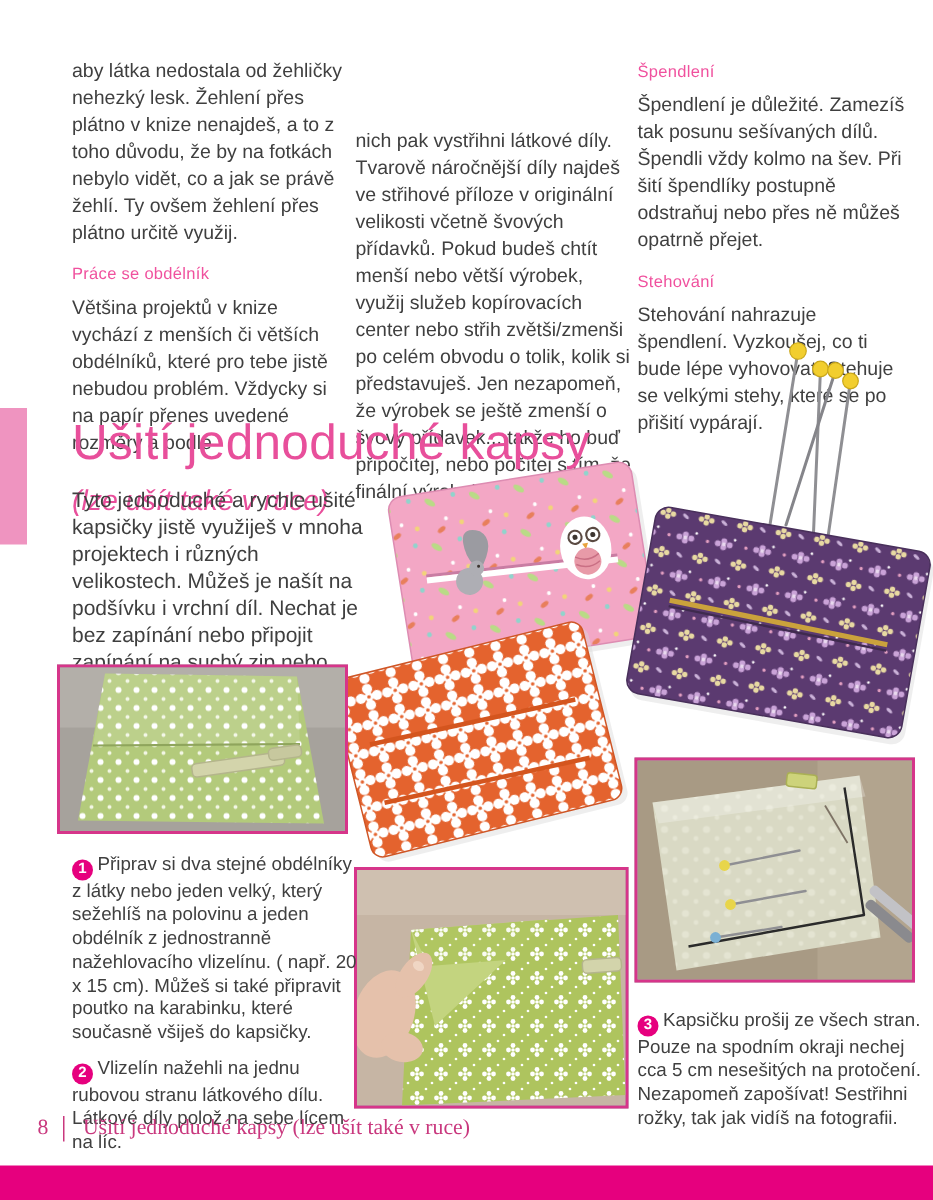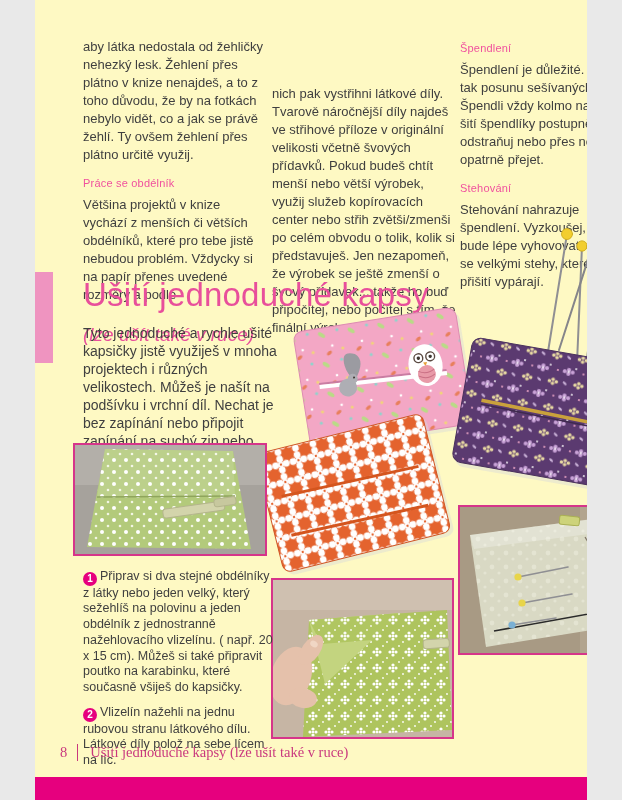--- a/index.html
+++ b/index.html
@@ -1,17 +1,17 @@
 <!DOCTYPE html>
 <html><head>
 <meta charset="utf-8">
 <style>
   html,body{margin:0;padding:0;background:#e9e9e9;}
   .page{
-    position:relative;width:552px;height:800px;background:#fef9c3;
+    position:relative;width:622px;height:800px;background:#ffffff;
     font-family:"Liberation Sans",sans-serif;color:#3f3f3f;overflow:hidden;
     margin:0 auto;
   }
   
   .col{position:absolute;top:38px;font-size:13px;line-height:18px;}
   .col p{margin:0 0 0 0;}
   #col1{left:48px;width:184px;}
   #col2{left:237px;width:187px;margin-top:47px;}
   #col3{left:425px;width:180px;}
   .h-pink{
@@ -263,20 +263,23 @@
       <line x1="125" y1="30" x2="140" y2="55" stroke="#7d7264" stroke-width="1.2"></line>
     </svg>
   </div>
 
   <p class="step" id="step1">
     <span class="badge">1</span><span>Připrav si dva stejné obdélníky z látky nebo jeden velký, který sežehlíš na polovinu a jeden obdélník z jednostranně nažehlovacího vlizelínu. ( např. 20 x 15 cm). Můžeš si také připravit poutko na karabinku, které současně všiješ do kapsičky.</span>
   </p>
   <p class="step" id="step2">
     <span class="badge">2</span><span>Vlizelín nažehli na jednu rubovou stranu látkového dílu. Látkové díly polož na sebe lícem na líc.</span>
   </p>
+  <p class="step" id="step3">
+    <span class="badge">3</span><span>Kapsičku prošij ze všech stran. Pouze na spodním okraji nechej cca 5 cm nesešitých na protočení. Nezapomeň zapošívat! Sestřihni rožky, tak jak vidíš na fotografii.</span>
+  </p>
 
   <div class="footer">
     <span class="pagenum">8</span>
     <span class="fdiv"></span>
     <span>Ušití jednoduché kapsy (lze ušít také v ruce)</span>
   </div>
 
 </div>
 
 </body></html>

